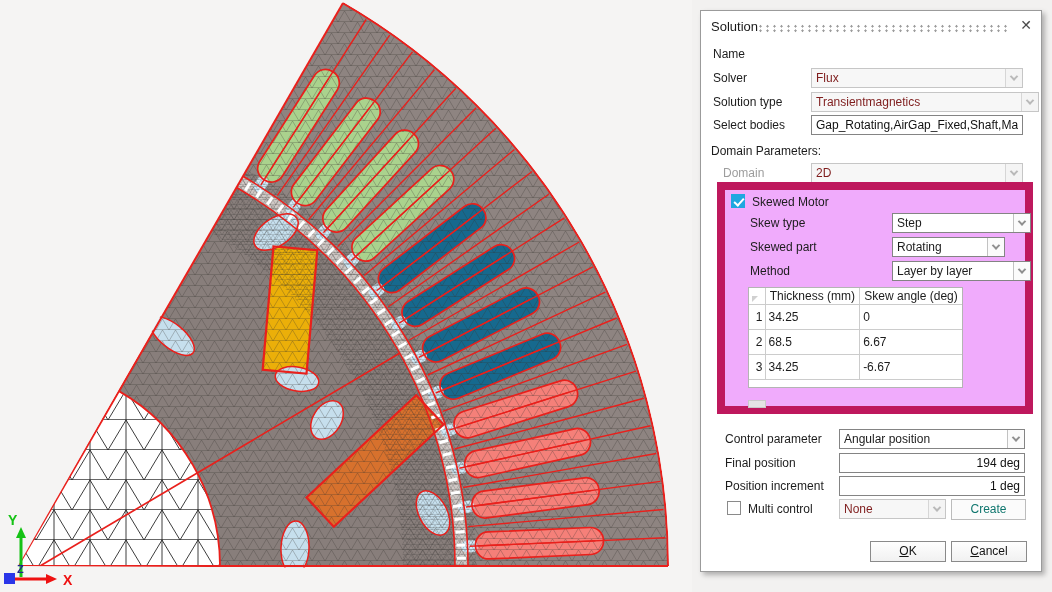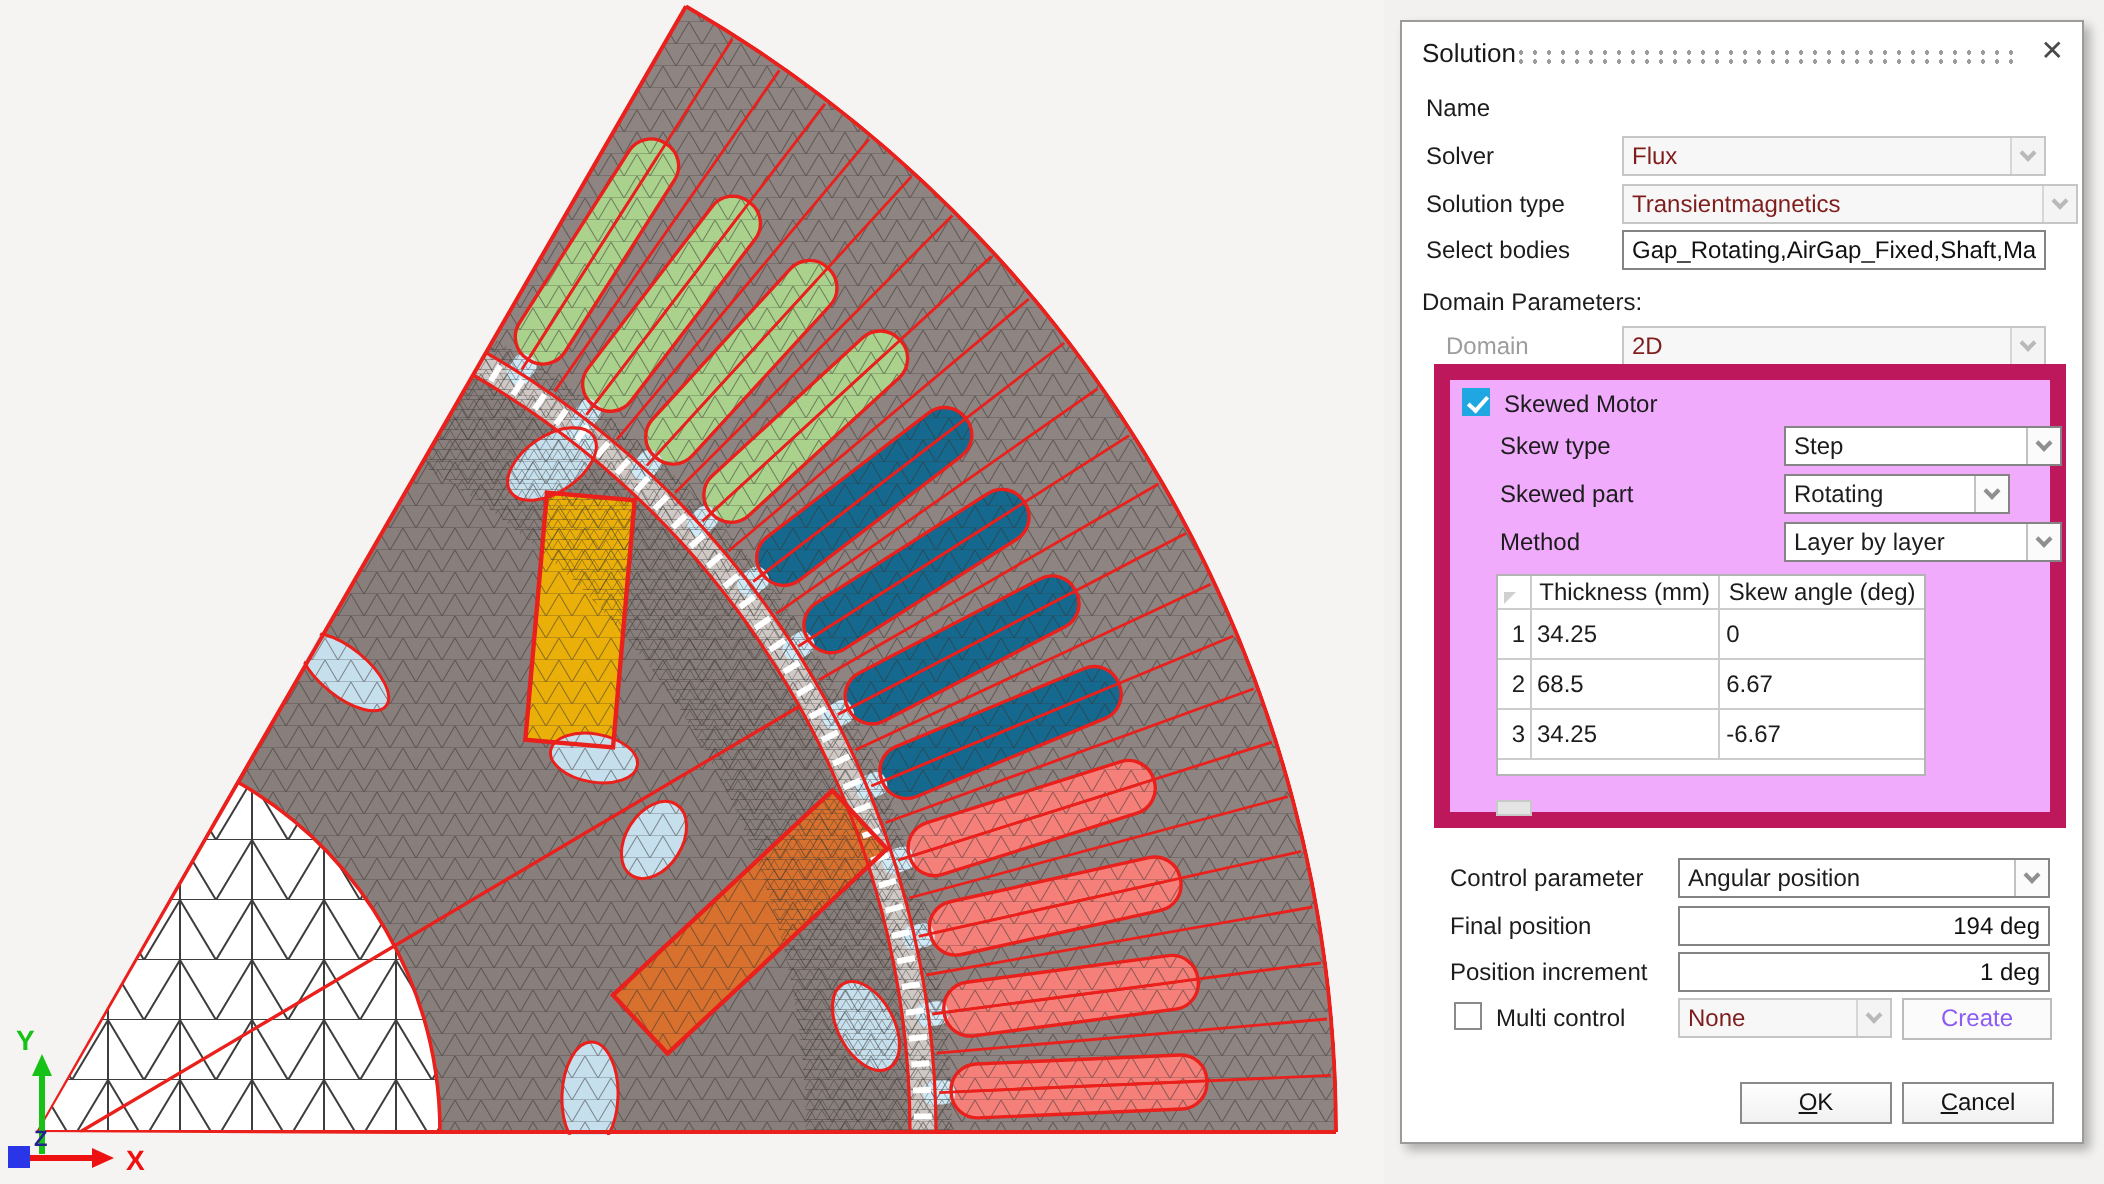--- a/index.html
+++ b/index.html
@@ -39,21 +39,21 @@
     background:#fff; top:2px; }
   .cb.checked { background:#1ea7e0; border-color:#1ea7e0; }
   .cb.checked::after { content:""; position:absolute; left:4px; top:1px;
     width:4px; height:8px; border-right:2px solid #fff; border-bottom:2px solid #fff;
     transform:rotate(42deg); }
   .btn {
     position:absolute; height:21px; border:1px solid #8a8a8a;
     background:linear-gradient(#fefefe,#f1f1f1); font-size:12px; color:#141414;
     text-align:center; line-height:19px; cursor:default;
   }
-  .btn.dis { border-color:#bcbcbc; color:#8b5cf6; background:#fbfbfb; }
+  .btn.dis { border-color:#bcbcbc; color:#0f766e; background:#fbfbfb; }
   #grip { position:absolute; left:56px; top:13px; width:250px; height:9px;
     background-image:radial-gradient(circle,#9c9c9c 1.1px, transparent 1.2px);
     background-size:7px 4.5px; }
   #closex { position:absolute; right:9px; top:6px; font-size:14px; color:#4a4a4a;
     line-height:16px; cursor:default; }
   #title { position:absolute; left:10px; top:8px; font-size:13px; color:#191919; }
   #bluebox { position:absolute; left:16px; top:171px; width:316px; height:232px;
     border:8px solid #be185d; background:#f0abfc; }
   
   #skewtbl { position:absolute; left:23px; top:97px; width:215px; height:101px;

